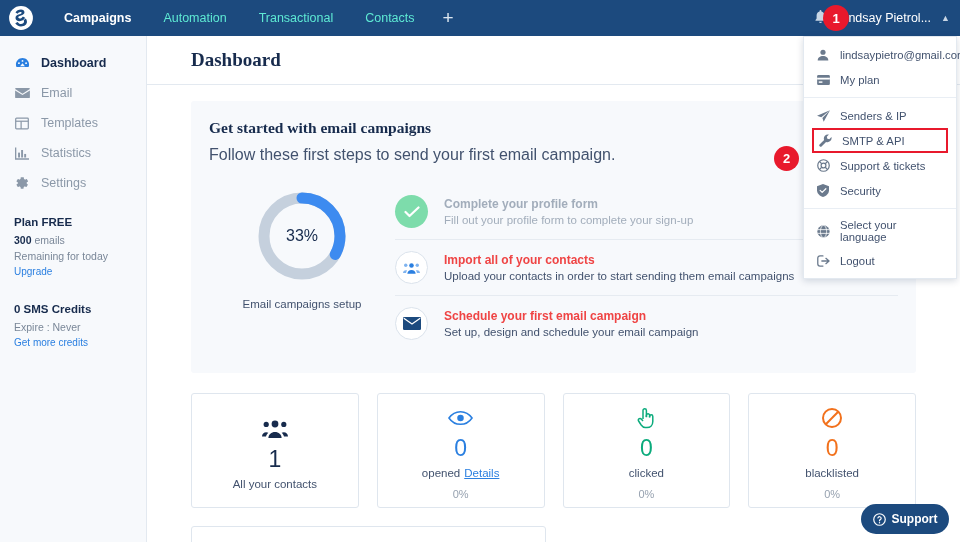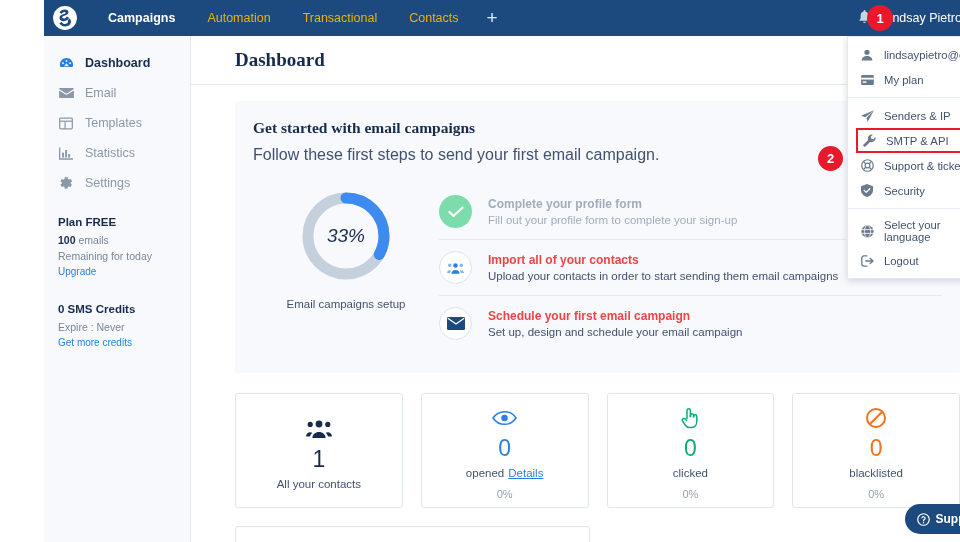--- a/index.html
+++ b/index.html
@@ -2,36 +2,36 @@
 <html><head>
 <meta charset="utf-8">
 <style>
   * { box-sizing: border-box; margin: 0; padding: 0; }
   html, body {
     width: 960px; height: 542px;
     font-family: "Liberation Sans", sans-serif;
     background: #ffffff;
     overflow: hidden;
   }
-  #app { position: relative; width: 816px; height: 542px; margin-left: 44px; }
+  #app { position: relative; width: 816px; height: 542px; }
 
   
   .topbar {
     position: absolute; left: 0; top: 0; width: 960px; height: 36px;
     background: #1c4a7e;
     display: flex; align-items: center;
     color: #ffffff;
   }
   .brand-logo {
     width: 30px; height: 30px; margin-left: 6px; margin-right: 12px;
     display: flex; align-items: center; justify-content: center;
   }
   .topnav { display: flex; align-items: center; gap: 0px; }
   .topnav-item {
-    font-size: 12.5px; color: #eab308; padding: 0 16px; line-height: 36px;
+    font-size: 12.5px; color: #5eead4; padding: 0 16px; line-height: 36px;
     cursor: pointer; white-space: nowrap;
   }
   .topnav-item.active { color: #ffffff; font-weight: bold; }
   .topnav-plus {
     color: #dce6f0; font-size: 19px; padding: 0 12px; line-height: 36px; cursor: pointer;
   }
   .topbar-right {
     margin-left: auto; display: flex; align-items: center; gap: 0px; padding-right: 10px;
   }
   .bell-icon { color: #c8d6e5; font-size: 13px; padding: 0 12px; cursor: pointer; }
@@ -94,21 +94,21 @@
     font-family: "Liberation Serif", serif;
     font-size: 15.5px; font-weight: bold; color: #172b4d; margin-bottom: 9px;
   }
   .gs-sub { font-size: 16px; color: #42526e; margin-bottom: 18px; }
   .gs-body { display: flex; align-items: flex-start; }
 
   .donut-wrap { width: 186px; display: flex; flex-direction: column; align-items: center; padding-top: 6px; }
   .donut { position: relative; width: 96px; height: 96px; }
   .donut-center {
     position: absolute; inset: 0; display: flex; align-items: center; justify-content: center;
-    font-size: 19px; color: #172b4d; font-style: italic;
+    font-size: 16px; color: #172b4d;
   }
   .donut-caption { margin-top: 14px; font-size: 11.5px; color: #42526e; }
 
   .steps { flex: 1; padding-top: 2px; }
   .step {
     display: flex; align-items: center; gap: 16px; padding: 11px 0;
     border-bottom: 1px solid #e6ebf1; cursor: pointer;
   }
   .step:last-child { border-bottom: none; }
   .step-icon {
@@ -253,21 +253,21 @@
             <path d="M14.6 9.5l-1.2-.7c.1-.5.1-1.1 0-1.6l1.2-.7a.6.6 0 00.2-.8l-1.2-2a.6.6 0 00-.8-.2l-1.2.7a6 6 0 00-1.4-.8V2a.6.6 0 00-.6-.6H7a.6.6 0 00-.6.6v1.4c-.5.2-1 .5-1.4.8l-1.2-.7a.6.6 0 00-.8.2l-1.2 2a.6.6 0 00.2.8l1.2.7c-.1.5-.1 1.1 0 1.6l-1.2.7a.6.6 0 00-.2.8l1.2 2c.2.3.5.4.8.2l1.2-.7c.4.3.9.6 1.4.8V14c0 .3.3.6.6.6h2.3c.3 0 .6-.3.6-.6v-1.4c.5-.2 1-.5 1.4-.8l1.2.7c.3.2.6.1.8-.2l1.2-2a.6.6 0 00-.2-.8z"></path>
           </svg>
         </span>
         <span class="nav-label">Settings</span>
       </div>
     </div>
 
     <div class="plan-block">
       <div class="plan-title">Plan FREE</div>
       <div class="plan-line">
-        <b>100</b>
+        <b>300</b>
         <span>emails</span>
       </div>
       <div class="plan-line">Remaining for today</div>
       <div class="plan-link">Upgrade</div>
     </div>
 
     <div class="plan-block second">
       <div class="plan-title">0 SMS Credits</div>
       <div class="plan-line">Expire : Never</div>
       <div class="plan-link">Get more credits</div>

